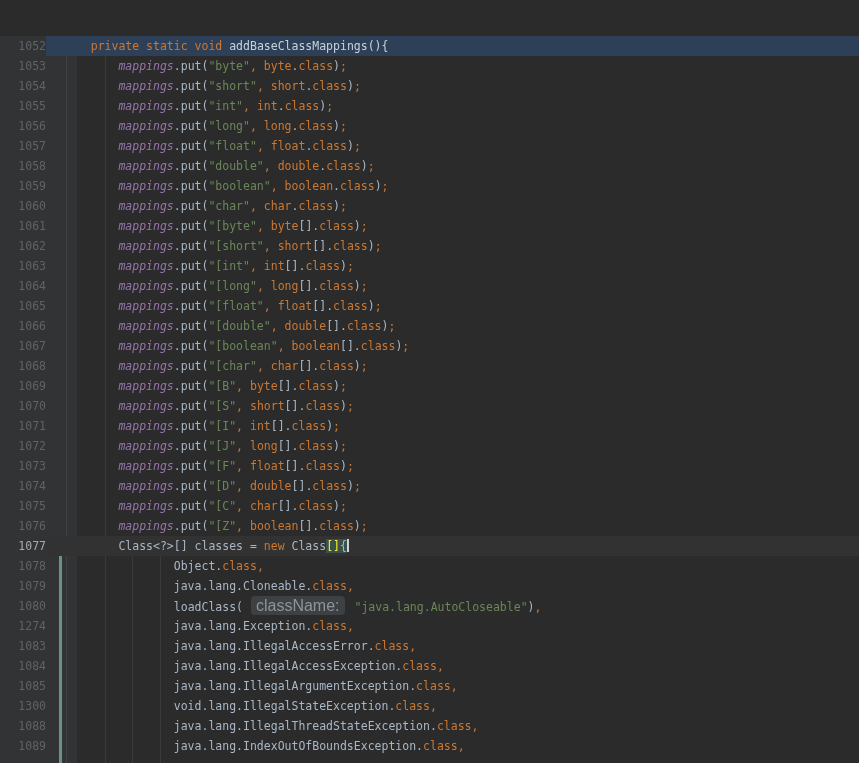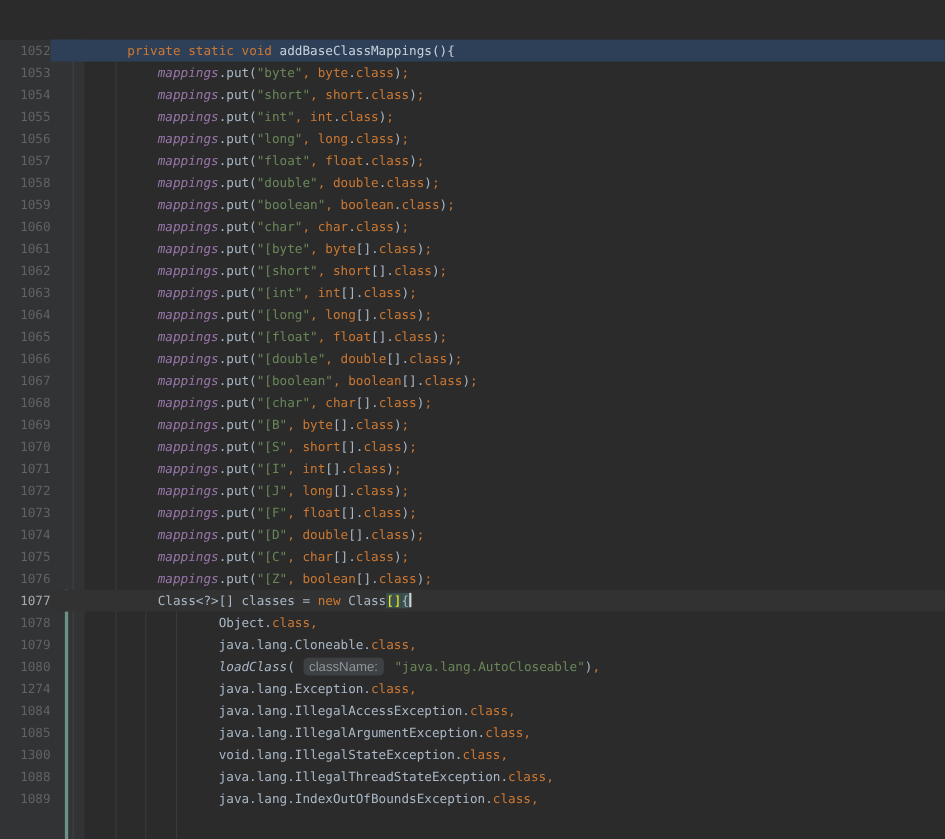--- a/index.html
+++ b/index.html
@@ -9,32 +9,32 @@
   .gutter-border{position:absolute;left:66px;top:0;width:1px;height:100%;background:var(--gutterBorder);}
   .vcs-bar{position:absolute;left:59px;top:500px;width:3px;height:263px;background:var(--vcsAdded);}
   .fold-icon{position:absolute;left:60px;top:2px;width:15px;height:15px;}
   .guide{position:absolute;width:1px;background:var(--guide);}
   .g4{left:105px;top:20px;height:743px;}
   .g8{left:132px;top:520px;height:243px;}
   .g12{left:160px;top:520px;height:243px;}
   .lines{position:absolute;left:0;top:0;width:100%;}
   .line{display:flex;height:20px;line-height:20px;white-space:pre;position:relative;}
   .num{flex:0 0 46px;text-align:right;color:var(--lineNum);font-size:11.5px;}
-  .code{flex:1 1 auto;padding-left:42px;position:relative;z-index:2;}
+  .code{flex:1 1 auto;padding-left:17px;position:relative;z-index:2;}
   .line.sel .code{background:var(--selRow);}
   .line.caret-row .code{background:var(--caretRow);}
   .line.caret-row .num{color:var(--caretLineNum);}
   .tok-k{color:var(--keyword);}
   .tok-t{color:var(--text);}
   .tok-s{color:var(--string);}
   .tok-f{color:var(--field);font-style:italic;}
   .tok-c{color:var(--punct);}
-  .tok-i{color:var(--text);font-style:italic;}
+  .tok-i{color:var(--text);}
   .tok-m{color:var(--methodDecl);}
-  .tok-h{background:var(--hintBg);color:var(--hintFg);border-radius:4px;padding:1px 5px;font-size:12px;margin:0 3px 0 1px;font-family:"Liberation Sans",sans-serif;}
+  .tok-h{background:var(--hintBg);color:var(--hintFg);border-radius:4px;padding:1px 5px;font-size:16px;margin:0 3px 0 1px;font-family:"Liberation Sans",sans-serif;}
   .tok-by{color:var(--matchFg);background:var(--matchBg);}
   .tok-bw{color:var(--text);background:var(--matchBg);}
   .tok-cr{display:inline-block;width:2px;height:13px;background:var(--caret);vertical-align:-2px;}
   .watermark{position:absolute;right:14px;bottom:6px;color:var(--watermark);font-family:"Liberation Sans","DejaVu Sans",sans-serif;font-size:17px;z-index:5;}
 </style>
 </head>
 <body>
 
 <div class="editor">
   <div class="gutter-bg"></div>
@@ -68,20 +68,21 @@
       <div class="line"><span class="num">1072</span><span class="code"><span class="tok-t">        </span><span class="tok-f">mappings</span><span class="tok-t">.put(</span><span class="tok-s">"[J"</span><span class="tok-c">,</span><span class="tok-t"> </span><span class="tok-k">long</span><span class="tok-t">[].</span><span class="tok-k">class</span><span class="tok-t">)</span><span class="tok-c">;</span></span></div>
       <div class="line"><span class="num">1073</span><span class="code"><span class="tok-t">        </span><span class="tok-f">mappings</span><span class="tok-t">.put(</span><span class="tok-s">"[F"</span><span class="tok-c">,</span><span class="tok-t"> </span><span class="tok-k">float</span><span class="tok-t">[].</span><span class="tok-k">class</span><span class="tok-t">)</span><span class="tok-c">;</span></span></div>
       <div class="line"><span class="num">1074</span><span class="code"><span class="tok-t">        </span><span class="tok-f">mappings</span><span class="tok-t">.put(</span><span class="tok-s">"[D"</span><span class="tok-c">,</span><span class="tok-t"> </span><span class="tok-k">double</span><span class="tok-t">[].</span><span class="tok-k">class</span><span class="tok-t">)</span><span class="tok-c">;</span></span></div>
       <div class="line"><span class="num">1075</span><span class="code"><span class="tok-t">        </span><span class="tok-f">mappings</span><span class="tok-t">.put(</span><span class="tok-s">"[C"</span><span class="tok-c">,</span><span class="tok-t"> </span><span class="tok-k">char</span><span class="tok-t">[].</span><span class="tok-k">class</span><span class="tok-t">)</span><span class="tok-c">;</span></span></div>
       <div class="line"><span class="num">1076</span><span class="code"><span class="tok-t">        </span><span class="tok-f">mappings</span><span class="tok-t">.put(</span><span class="tok-s">"[Z"</span><span class="tok-c">,</span><span class="tok-t"> </span><span class="tok-k">boolean</span><span class="tok-t">[].</span><span class="tok-k">class</span><span class="tok-t">)</span><span class="tok-c">;</span></span></div>
       <div class="line caret-row"><span class="num">1077</span><span class="code"><span class="tok-t">        Class&lt;?&gt;[] classes = </span><span class="tok-k">new</span><span class="tok-t"> Class</span><span class="tok-by">[]</span><span class="tok-bw">{</span><span class="tok-cr"></span></span></div>
       <div class="line"><span class="num">1078</span><span class="code"><span class="tok-t">                Object.</span><span class="tok-k">class</span><span class="tok-c">,</span></span></div>
       <div class="line"><span class="num">1079</span><span class="code"><span class="tok-t">                java.lang.Cloneable.</span><span class="tok-k">class</span><span class="tok-c">,</span></span></div>
       <div class="line"><span class="num">1080</span><span class="code"><span class="tok-t">                </span><span class="tok-i">loadClass</span><span class="tok-t">( </span><span class="tok-h">className:</span><span class="tok-t"> </span><span class="tok-s">"java.lang.AutoCloseable"</span><span class="tok-t">)</span><span class="tok-c">,</span></span></div>
       <div class="line"><span class="num">1274</span><span class="code"><span class="tok-t">                java.lang.Exception.</span><span class="tok-k">class</span><span class="tok-c">,</span></span></div>
+      <div class="line"><span class="num">1083</span><span class="code"><span class="tok-t">                java.lang.IllegalAccessError.</span><span class="tok-k">class</span><span class="tok-c">,</span></span></div>
       <div class="line"><span class="num">1084</span><span class="code"><span class="tok-t">                java.lang.IllegalAccessException.</span><span class="tok-k">class</span><span class="tok-c">,</span></span></div>
       <div class="line"><span class="num">1085</span><span class="code"><span class="tok-t">                java.lang.IllegalArgumentException.</span><span class="tok-k">class</span><span class="tok-c">,</span></span></div>
       <div class="line"><span class="num">1300</span><span class="code"><span class="tok-t">                void.lang.IllegalStateException.</span><span class="tok-k">class</span><span class="tok-c">,</span></span></div>
       <div class="line"><span class="num">1088</span><span class="code"><span class="tok-t">                java.lang.IllegalThreadStateException.</span><span class="tok-k">class</span><span class="tok-c">,</span></span></div>
       <div class="line"><span class="num">1089</span><span class="code"><span class="tok-t">                java.lang.IndexOutOfBoundsException.</span><span class="tok-k">class</span><span class="tok-c">,</span></span></div>
     </div>
 
   <svg class="fold-icon" viewBox="0 0 15 15">
     <polygon points="1.5,1.5 13.5,1.5 13.5,7.5 7.5,13.5 1.5,7.5" fill="#37393B" stroke="#9DA0A3" stroke-width="1"></polygon>
     <line x1="4.5" y1="5.5" x2="10.5" y2="5.5" stroke="#9DA0A3" stroke-width="1"></line>

